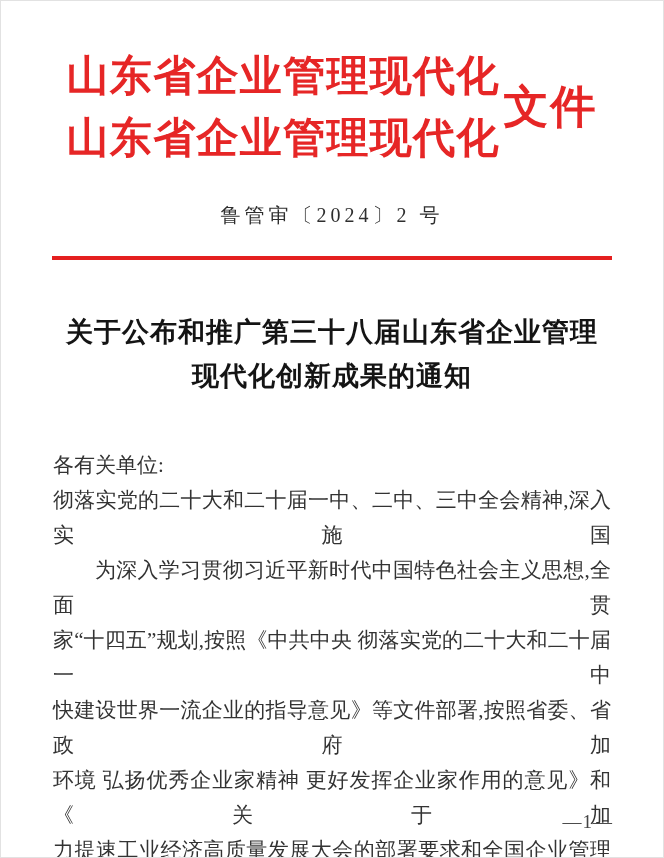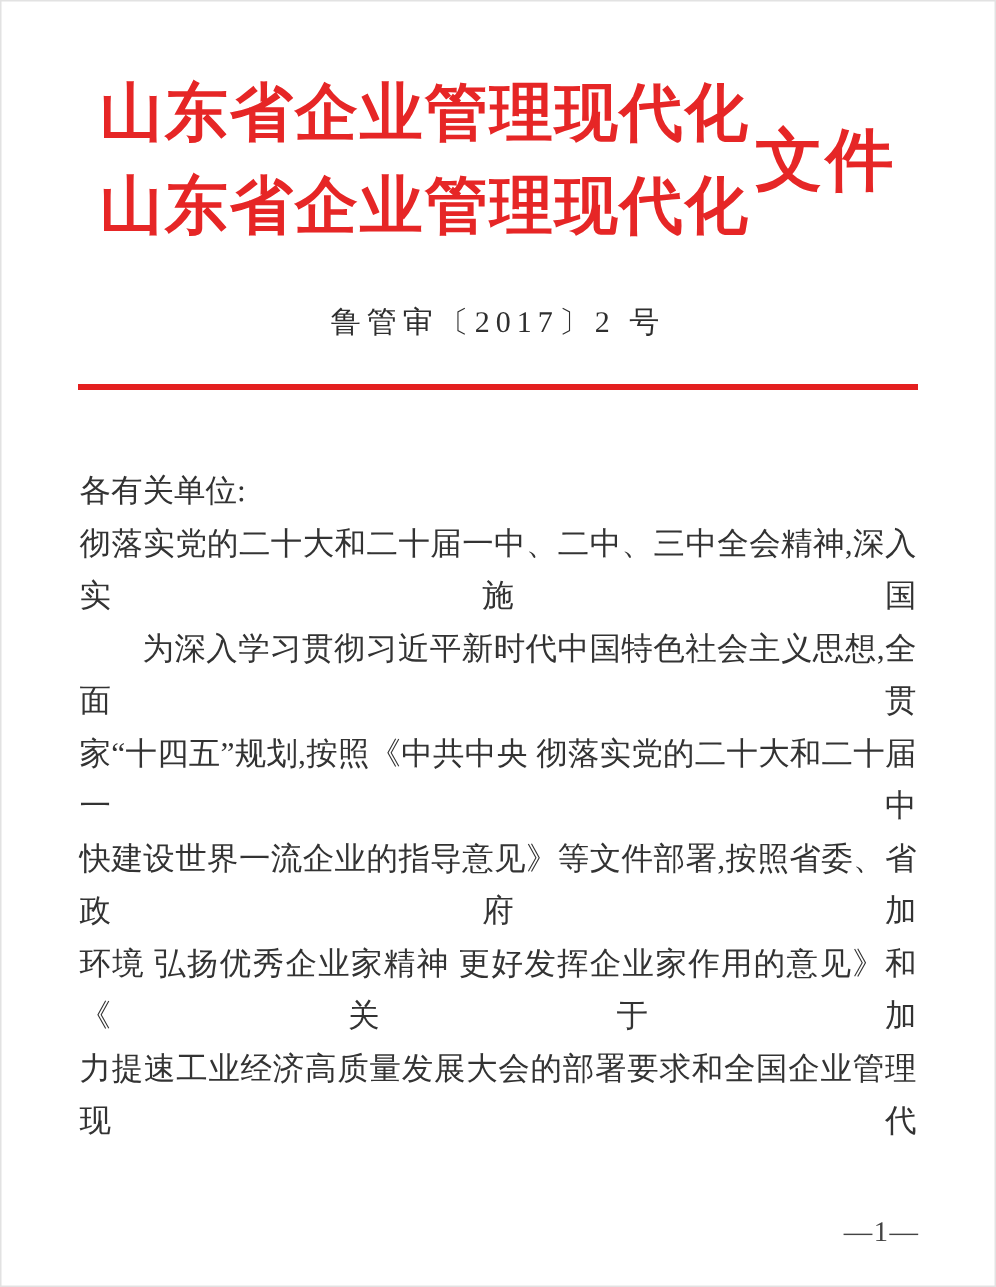--- a/index.html
+++ b/index.html
@@ -101,24 +101,28 @@
 <div class="page">
 
   <header class="doc-header">
     <div class="org-name">
       <div class="org-line">山东省企业管理现代化</div>
       <div class="org-line">山东省企业管理现代化</div>
     </div>
     <div class="doc-label">文件</div>
   </header>
 
-  <div class="doc-number">鲁管审〔2017〕2 号</div>
+  <div class="doc-number">鲁管审〔2024〕2 号</div>
 
   <div class="red-rule"></div>
 
+  <h1 class="doc-title">
+    <div>关于公布和推广第三十八届山东省企业管理</div>
+    <div>现代化创新成果的通知</div>
+  </h1>
 
   <div class="salutation">各有关单位:</div>
 
   <div class="paragraph">
     <div class="body-line">彻落实党的二十大和二十届一中、二中、三中全会精神,深入实施国</div>
     <div class="body-line first">为深入学习贯彻习近平新时代中国特色社会主义思想,全面贯</div>
     <div class="body-line">家“十四五”规划,按照《中共中央 彻落实党的二十大和二十届一中</div>
     <div class="body-line">快建设世界一流企业的指导意见》等文件部署,按照省委、省政府加</div>
     <div class="body-line">环境 弘扬优秀企业家精神 更好发挥企业家作用的意见》和《关于加</div>
     <div class="body-line">力提速工业经济高质量发展大会的部署要求和全国企业管理现代</div>

